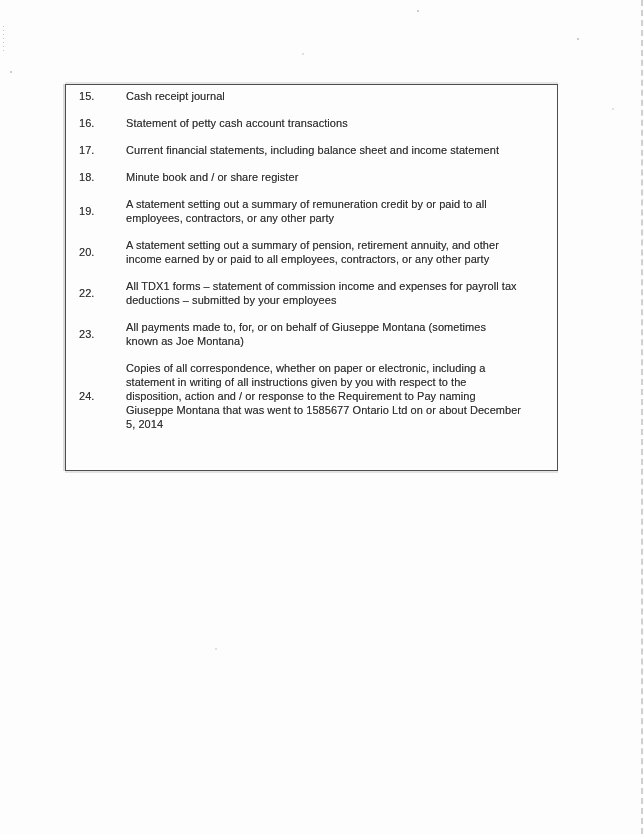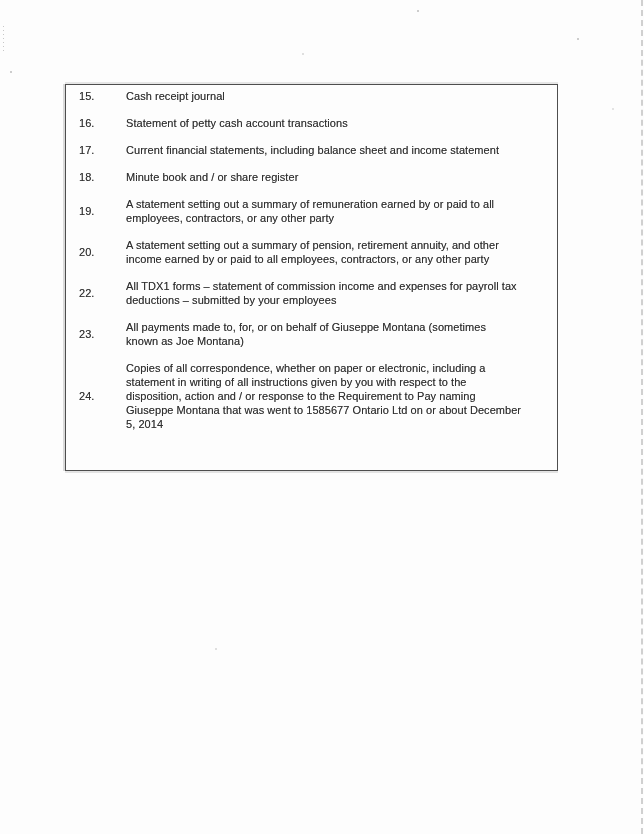--- a/index.html
+++ b/index.html
@@ -104,21 +104,21 @@
       <span class="txt">Current financial statements, including balance sheet and income statement</span>
     </div>
 
     <div class="item">
       <span class="num">18.</span>
       <span class="txt">Minute book and / or share register</span>
     </div>
 
     <div class="item">
       <span class="num">19.</span>
-      <span class="txt">A statement setting out a summary of remuneration earned by or paid to all
+      <span class="txt">A statement setting out a summary of remuneration credit by or paid to all
 employees, contractors, or any other party</span>
     </div>
 
     <div class="item">
       <span class="num">20.</span>
       <span class="txt">A statement setting out a summary of pension, retirement annuity, and other
 income earned by or paid to all employees, contractors, or any other party</span>
     </div>
 
 

